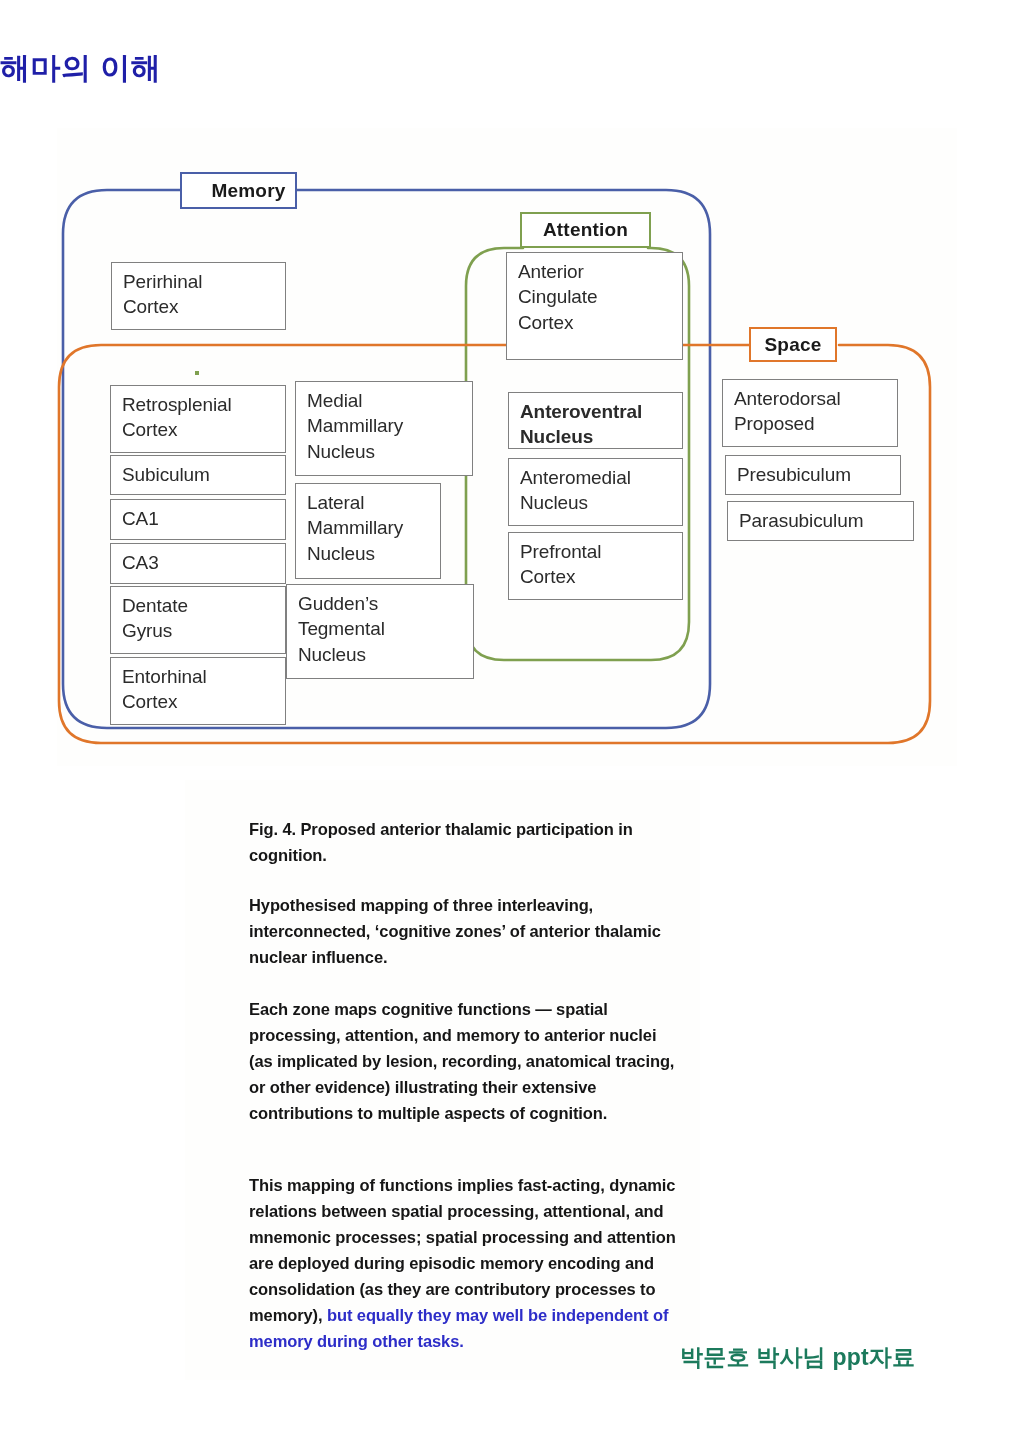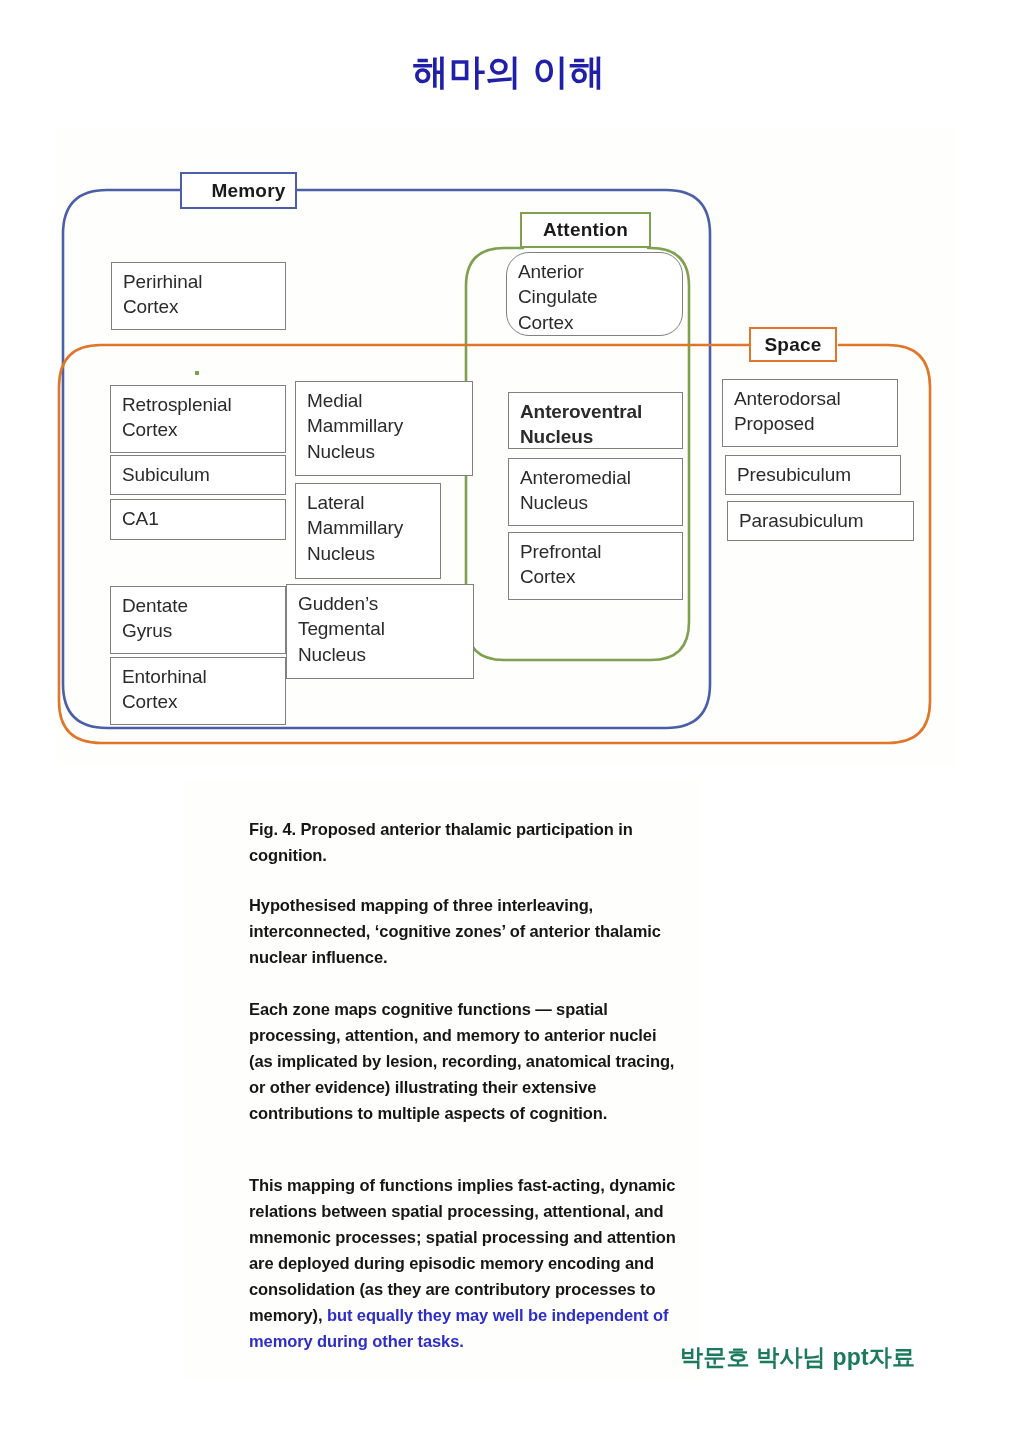--- a/index.html
+++ b/index.html
@@ -14,22 +14,21 @@
     font-family: "Liberation Sans", "DejaVu Sans", sans-serif;
     overflow: hidden;
   }
 
   
   #page-title {
     position: absolute;
     top: 48px;
     left: 0;
     width: 1018px;
-    text-align: center;
-    font-size: 36px;
+    font-size: 30px;
     font-weight: bold;
     color: #1f1fa8;
     letter-spacing: 0.5px;
   }
 
   
   #diagram {
     position: absolute;
     left: 57px;
     top: 128px;
@@ -140,36 +139,37 @@
   <div class="zone-label" id="zone-label-memory">Memory</div>
   <div class="zone-label" id="zone-label-attention">Attention</div>
   <div class="zone-label" id="zone-label-space">Space</div>
 
   <div class="node" style="left:54px;  top:134px; width:175px; height:68px;">Perirhinal
 Cortex</div>
   <div class="node" style="left:53px;  top:257px; width:176px; height:68px;">Retrosplenial
 Cortex</div>
   <div class="node" style="left:53px;  top:327px; width:176px; height:40px;">Subiculum</div>
   <div class="node" style="left:53px;  top:371px; width:176px; height:41px;">CA1</div>
+  <div class="node" style="left:53px;  top:415px; width:176px; height:41px;">CA3</div>
   <div class="node" style="left:53px;  top:458px; width:176px; height:68px;">Dentate
 Gyrus</div>
   <div class="node" style="left:53px;  top:529px; width:176px; height:68px;">Entorhinal
 Cortex</div>
 
   <div class="node" style="left:238px; top:253px; width:178px; height:95px;">Medial
 Mammillary
 Nucleus</div>
   <div class="node" style="left:238px; top:355px; width:146px; height:96px;">Lateral
 Mammillary
 Nucleus</div>
   <div class="node" style="left:229px; top:456px; width:188px; height:95px;">Gudden’s
 Tegmental
 Nucleus</div>
 
-  <div class="node" style="left:449px; top:124px; width:177px; height:84px;border-radius:23px;">Anterior
+  <div class="node" style="left:449px; top:124px; width:177px; height:108px;">Anterior
 Cingulate
 Cortex</div>
   <div class="node" style="left:451px; top:264px; width:175px; height:57px;font-weight:bold;">Anteroventral
 Nucleus</div>
   <div class="node" style="left:451px; top:330px; width:175px; height:68px;">Anteromedial
 Nucleus</div>
   <div class="node" style="left:451px; top:404px; width:175px; height:68px;">Prefrontal
 Cortex</div>
 
   <div class="node" style="left:665px; top:251px; width:176px; height:68px;">Anterodorsal

